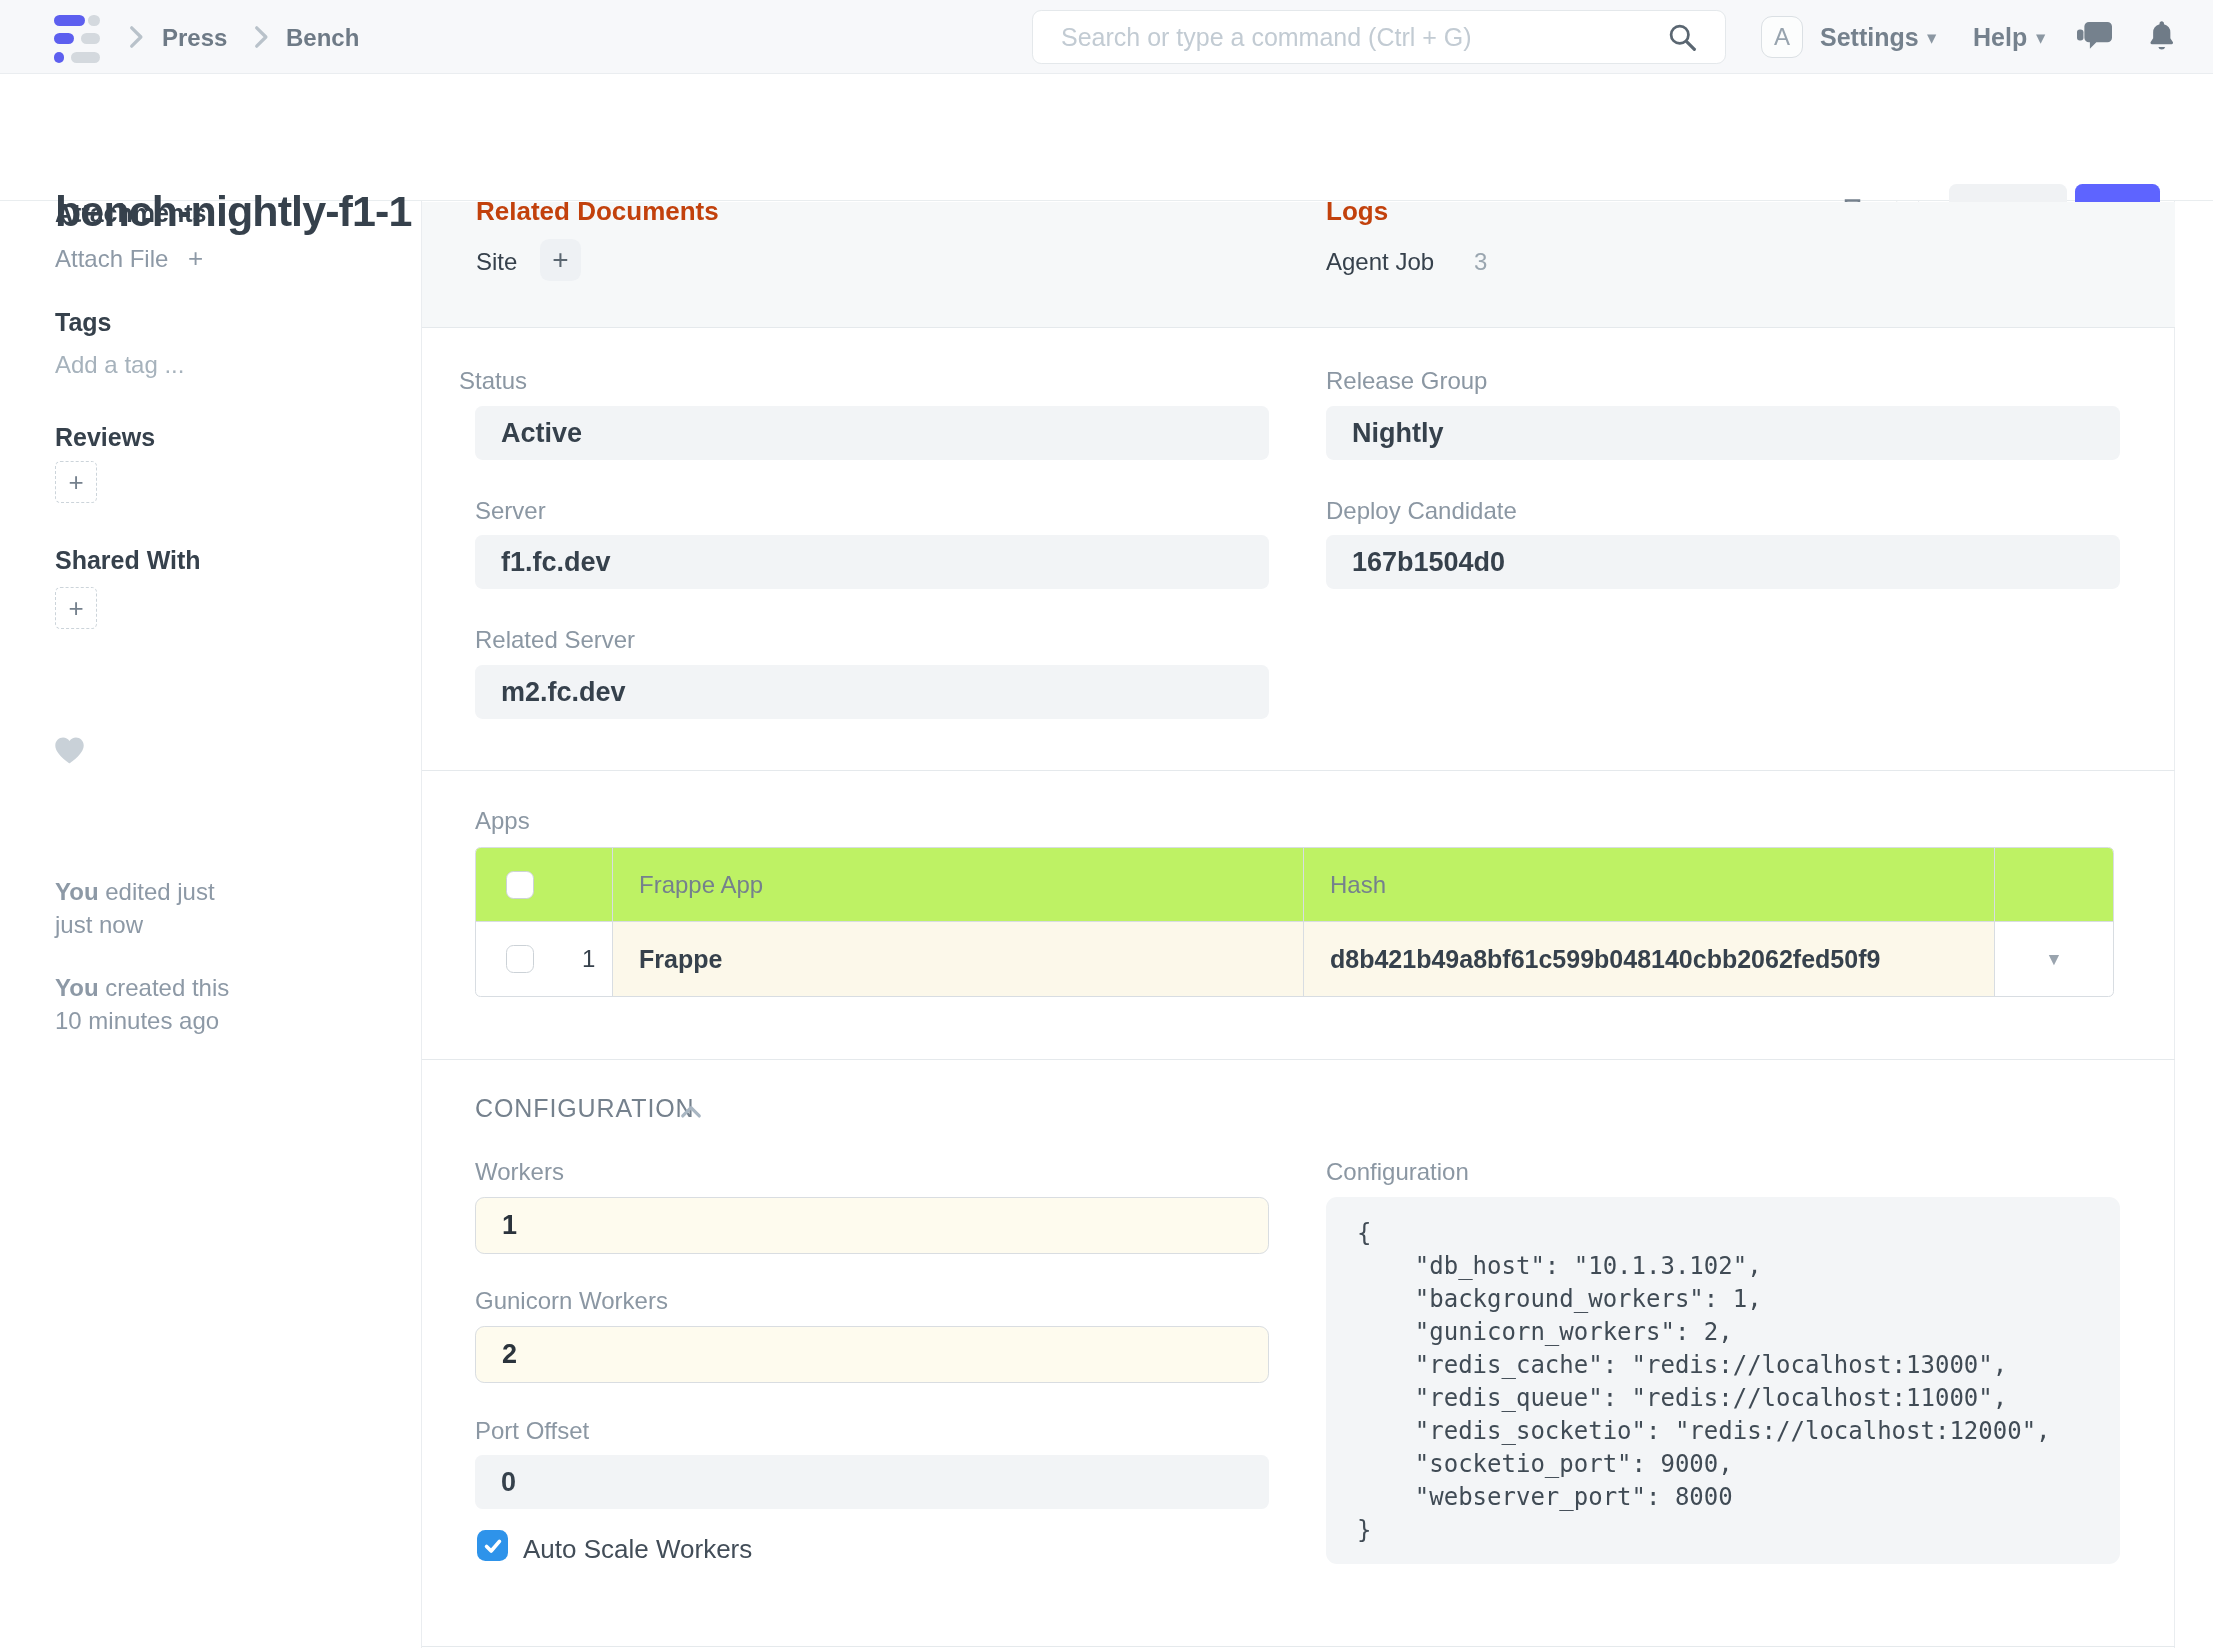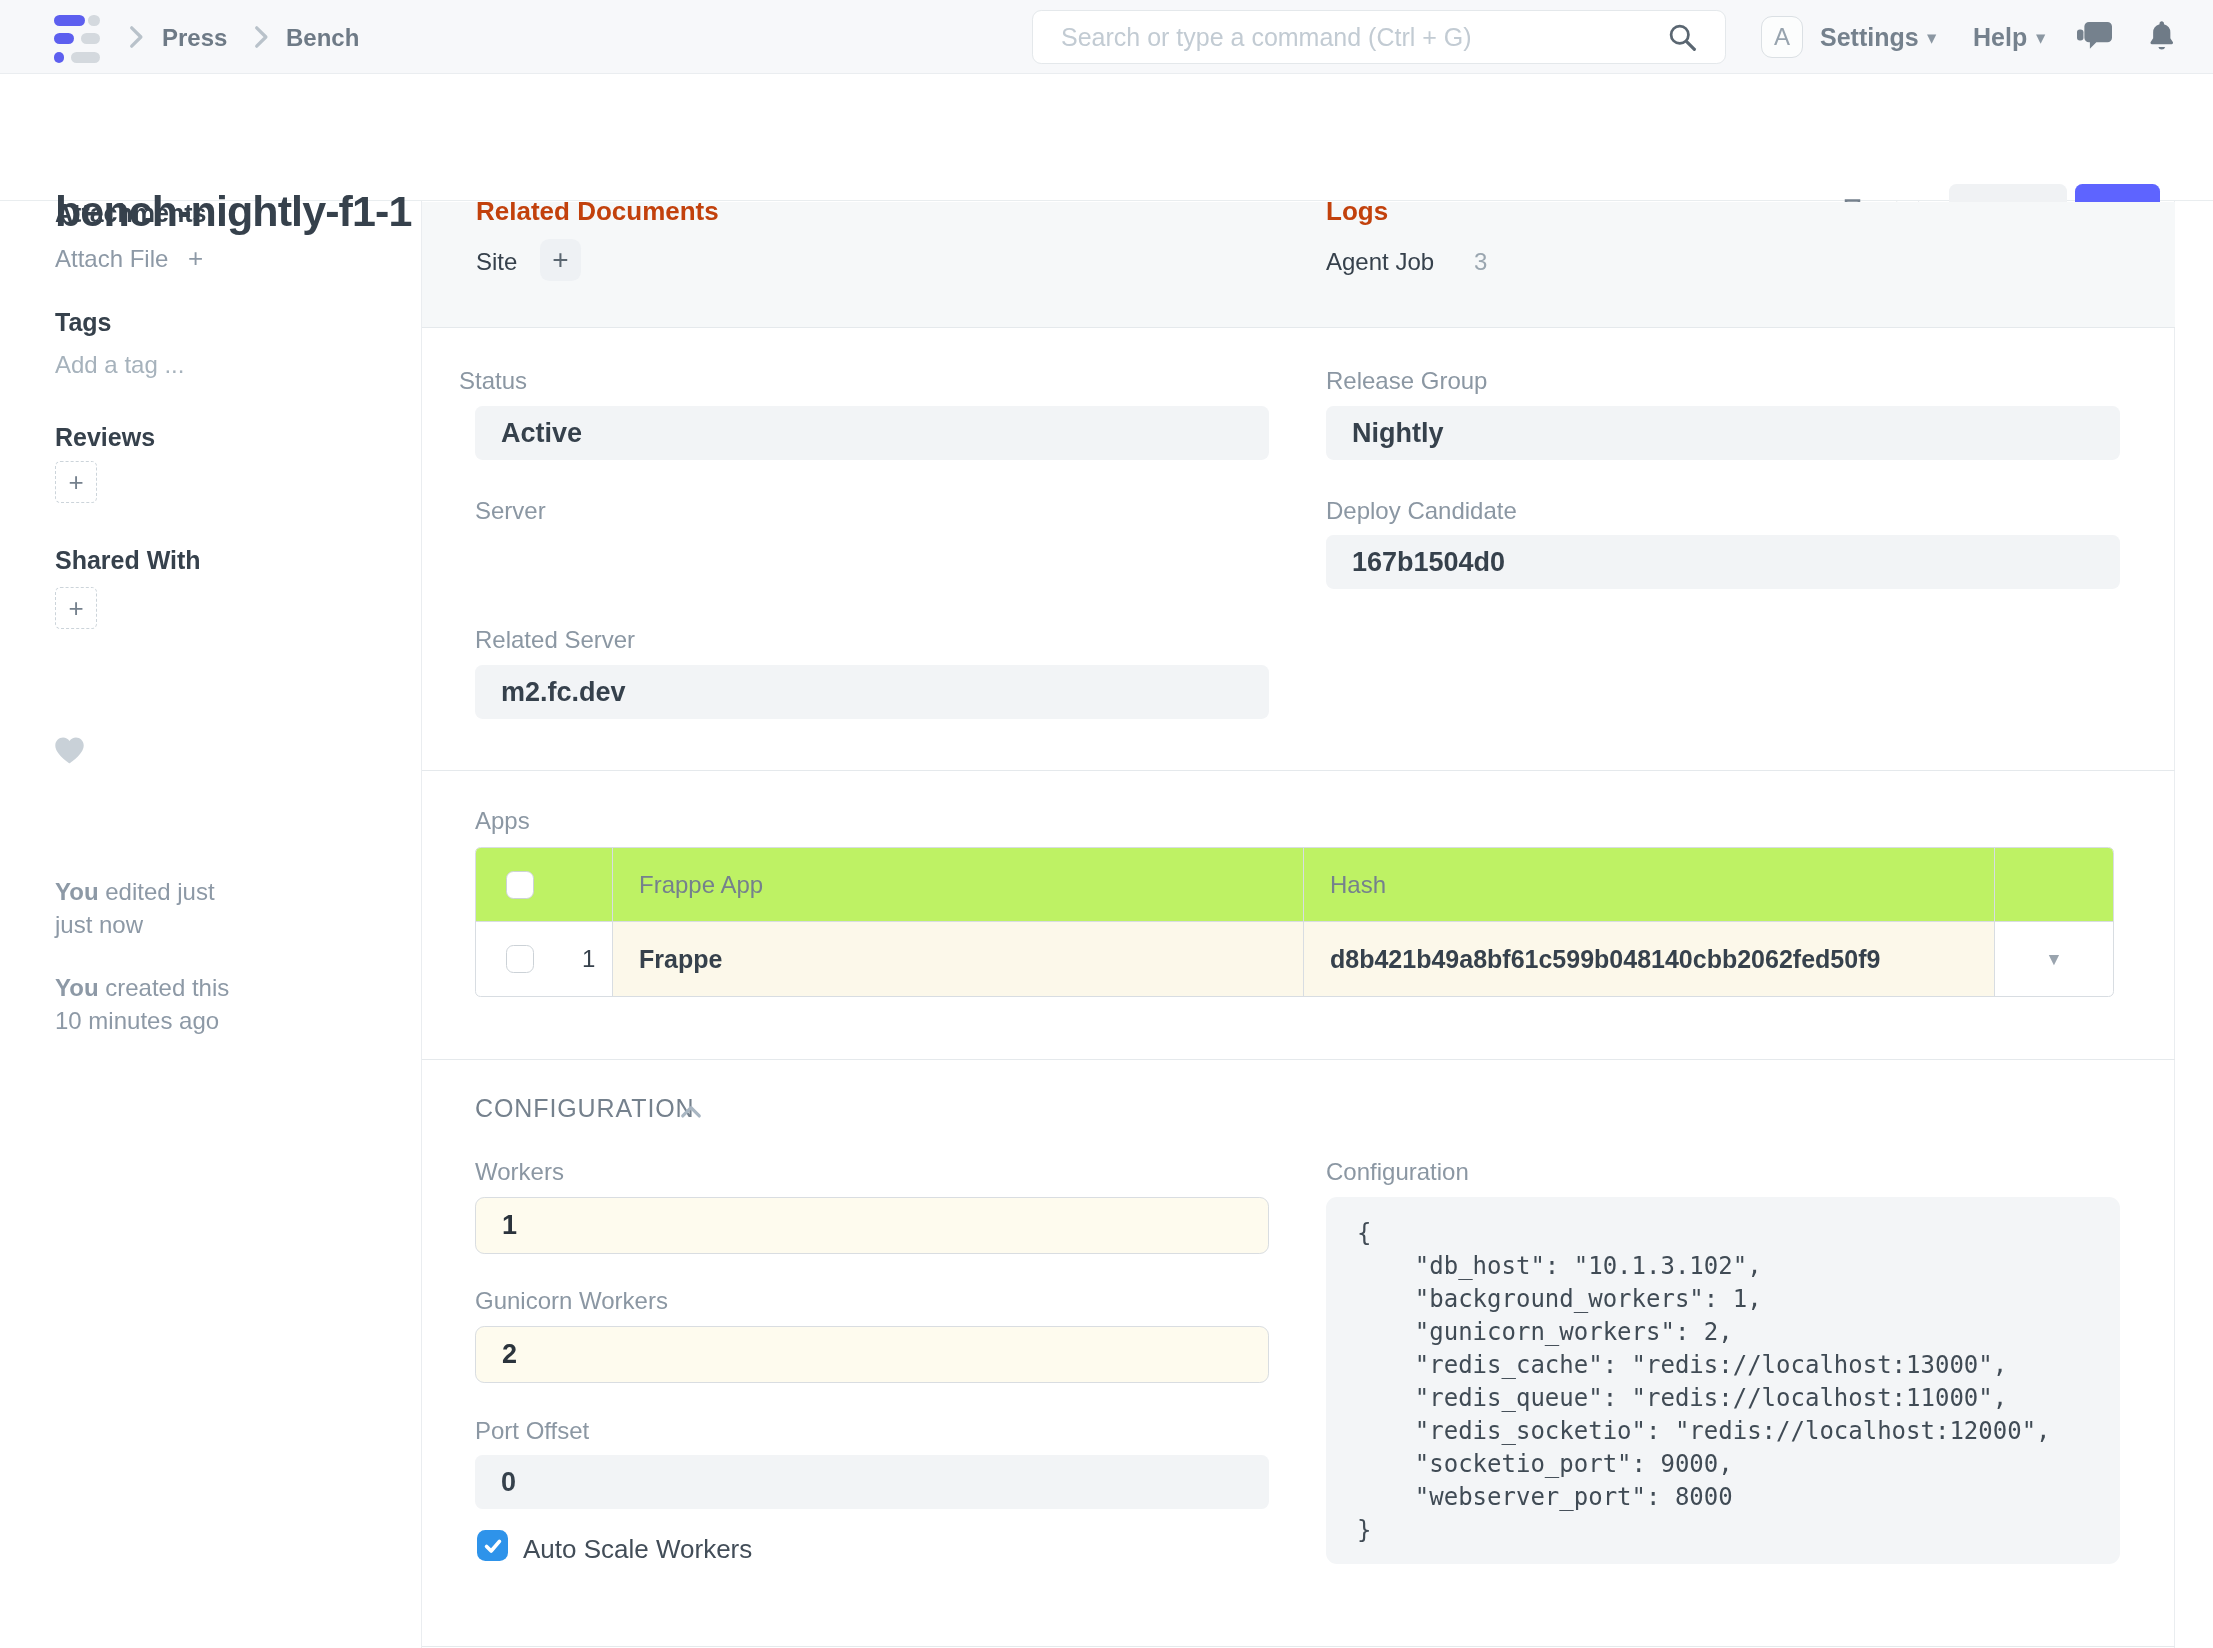--- a/index.html
+++ b/index.html
@@ -221,20 +221,21 @@
     <span class="dash-link" style="left:904px">Agent Job</span>
     <span class="dash-count" style="left:1052px">3</span>
   </div>
 
   <span class="f-label" style="left:459px; top:367px">Status</span>
   <div class="f-value" style="left:475px; top:406px">Active</div>
   <span class="f-label" style="left:1326px; top:367px">Release Group</span>
   <div class="f-value" style="left:1326px; top:406px">Nightly</div>
 
   <span class="f-label" style="left:475px; top:497px">Server</span>
+  <div class="f-value" style="left:475px; top:535px">f1.fc.dev</div>
   <span class="f-label" style="left:1326px; top:497px">Deploy Candidate</span>
   <div class="f-value" style="left:1326px; top:535px">167b1504d0</div>
 
   <span class="f-label" style="left:475px; top:626px">Related Server</span>
   <div class="f-value" style="left:475px; top:665px">m2.fc.dev</div>
 
   <span class="f-label" style="left:475px; top:807px">Apps</span>
   <div class="apps-table">
     <div class="t-row t-head">
       <div class="t-cell c1">

